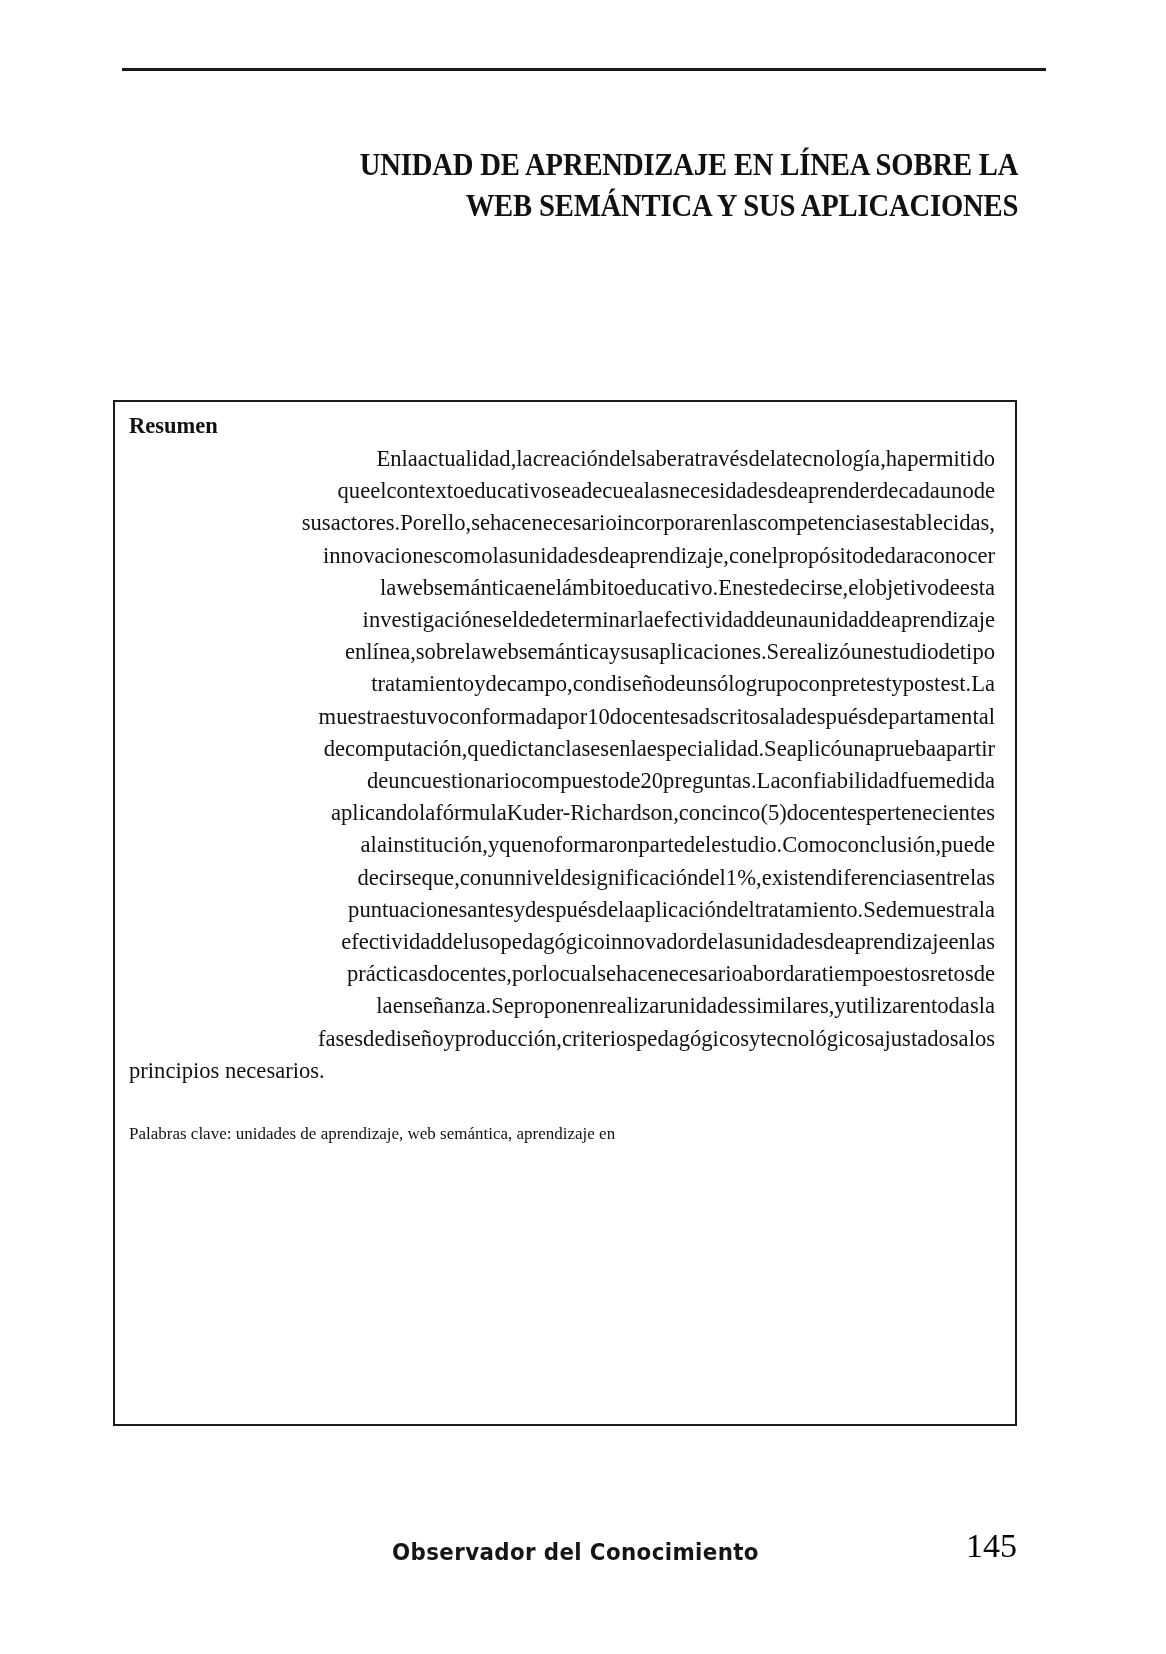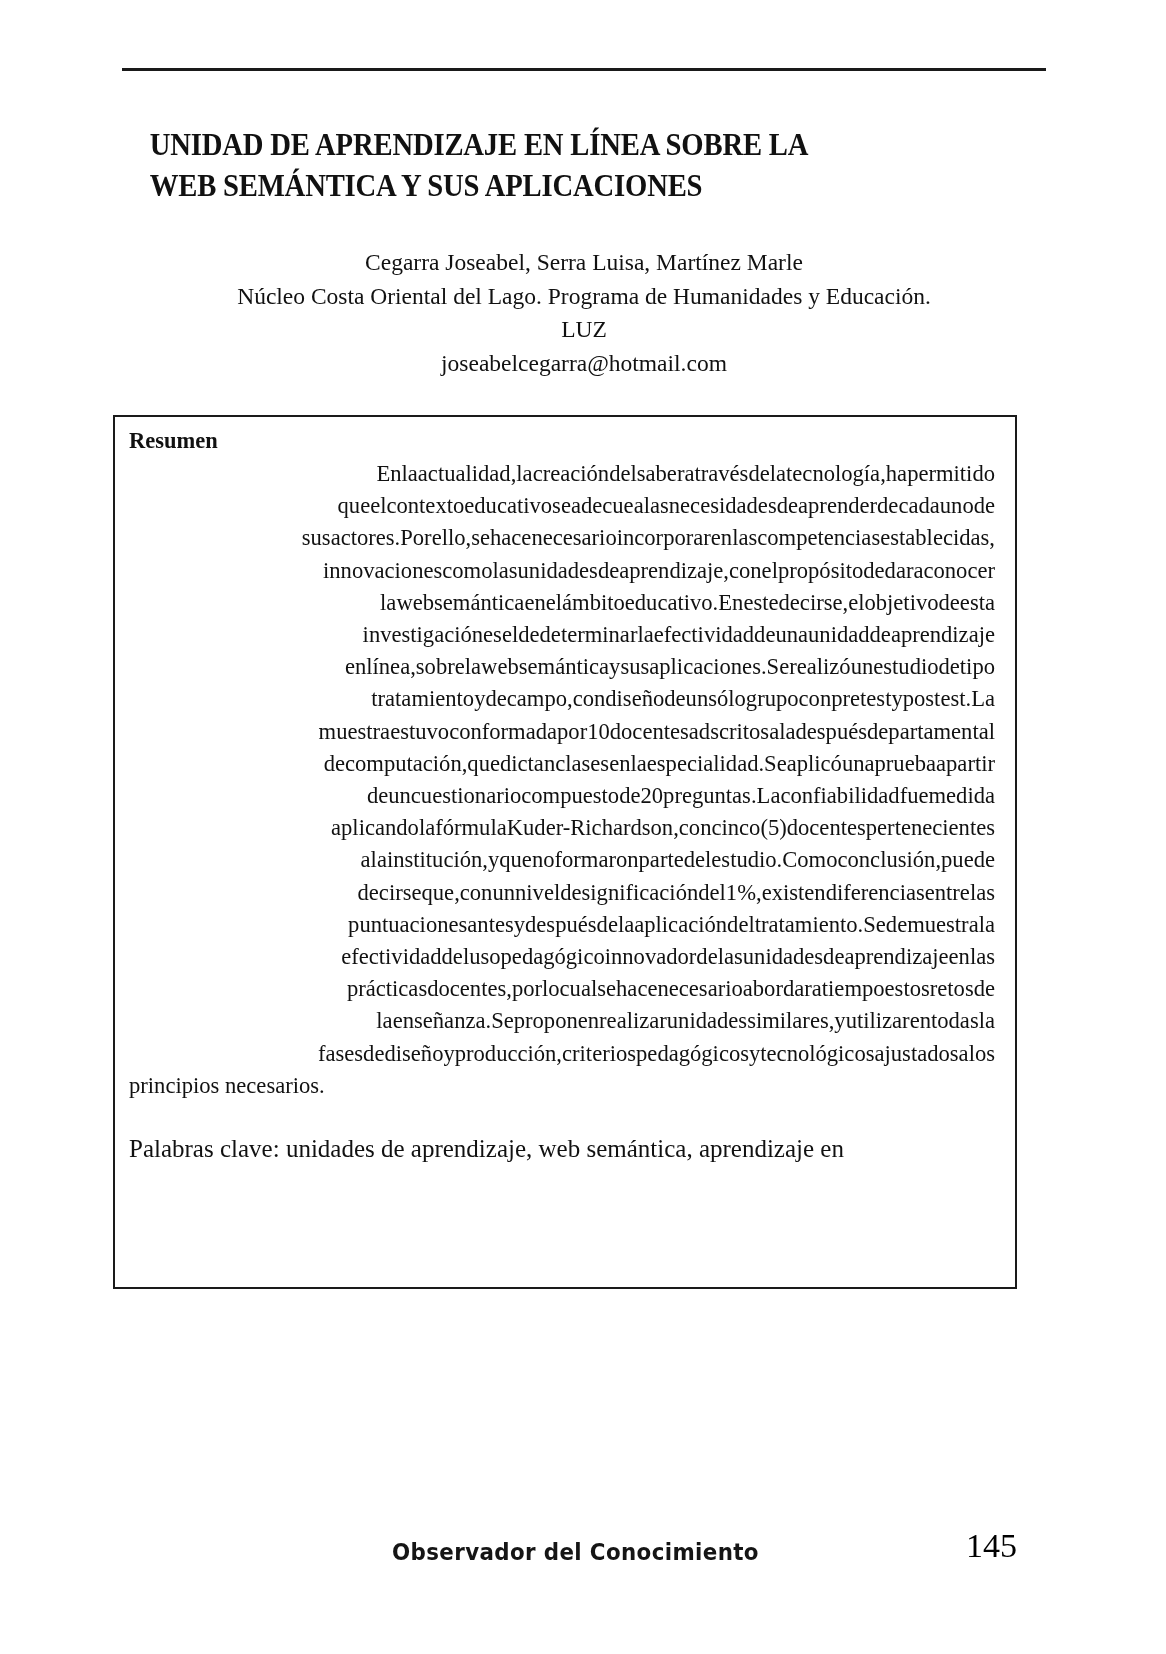--- a/index.html
+++ b/index.html
@@ -28,23 +28,23 @@
     top: 68px;
     width: 924px;
     height: 3px;
     background: #1a1a1a;
   }
 
   
   .title-block {
     position: absolute;
     left: 122px;
-    top: 125px;
+    top: 145px;
     width: 924px;
-    text-align: left;
+    text-align: right;
   }
   .title-line {
     font-family: "Liberation Serif", "DejaVu Serif", serif;
     font-weight: bold;
     font-size: 30.5px;
     line-height: 41px;
     letter-spacing: -0.2px;
     transform: scaleX(0.94);
     transform-origin: center;
     white-space: nowrap;
@@ -61,23 +61,23 @@
     line-height: 33.5px;
   }
   .author-line {
     white-space: nowrap;
   }
 
   
   .abstract-box {
     position: absolute;
     left: 113px;
-    top: 415px;
+    top: 400px;
     width: 904px;
-    height: 874px;
+    height: 1026px;
     border: 2.5px solid #1a1a1a;
     box-sizing: border-box;
   }
   .abstract-inner {
     position: absolute;
     left: 14px;
     top: 8px;
     width: 866px;
   }
   .abstract-heading {
@@ -98,21 +98,21 @@
   }
   
   .abstract-body .j {
     display: flex;
     justify-content: flex-end;
   }
   .abstract-body .j > span { white-space: pre; }
 
   .keywords {
     margin-top: 31px;
-    font-size: 25px;
+    font-size: 17px;
     line-height: 32.2px;
   }
 
   
   .footer-title {
     position: absolute;
     left: 392px;
     top: 1539px;
     font-family: "DejaVu Sans", "Liberation Sans", sans-serif;
     font-weight: bold;
@@ -135,26 +135,20 @@
 
 <div class="page">
 
   <div class="top-rule"></div>
 
   <div class="title-block">
     <div class="title-line">UNIDAD DE APRENDIZAJE EN LÍNEA SOBRE LA</div>
     <div class="title-line">WEB SEMÁNTICA Y SUS APLICACIONES</div>
   </div>
 
-  <div class="author-block">
-    <div class="author-line">Cegarra Joseabel, Serra Luisa, Martínez Marle</div>
-    <div class="author-line">Núcleo Costa Oriental del Lago. Programa de Humanidades y Educación.</div>
-    <div class="author-line">LUZ</div>
-    <div class="author-line">joseabelcegarra@hotmail.com</div>
-  </div>
 
   <div class="abstract-box">
     <div class="abstract-inner">
       <div class="abstract-heading">Resumen</div>
       <div class="abstract-body" id="abstract-body">
           <div class="j">
             <span>En</span>
             <span>la</span>
             <span>actualidad,</span>
             <span>la</span>

